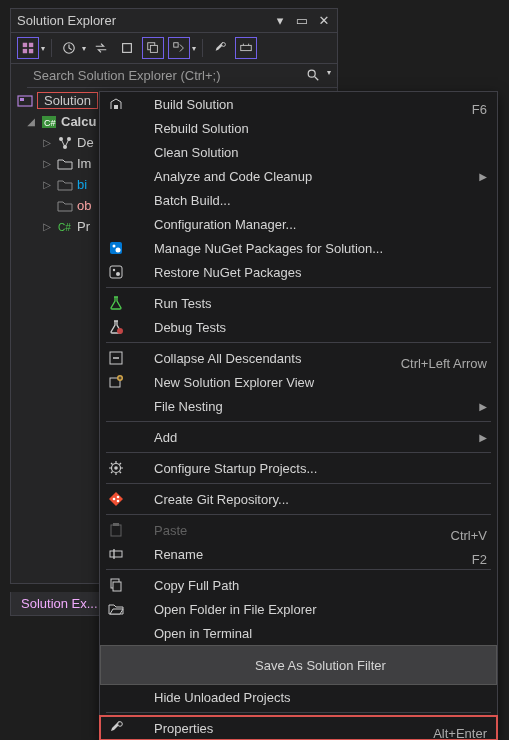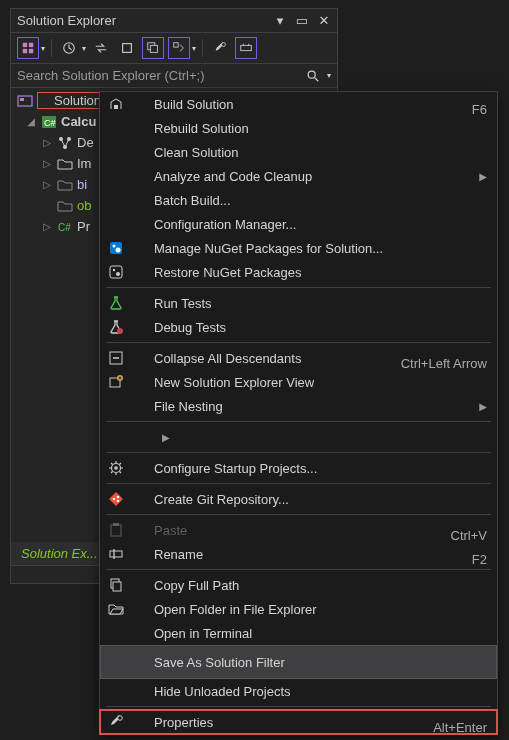--- a/index.html
+++ b/index.html
@@ -10,45 +10,45 @@
 .panel-title .left { display:flex; align-items:center; gap:4px; }
 .panel-title .title-text { color:#ccc; }
 .panel-title .wincontrols { display:flex; gap:8px; align-items:center; }
 .panel .wincontrols span { width:14px; display:inline-flex; justify-content:center; color:#ccc; cursor:default;}
 
 .toolbar { display:flex; gap:4px; align-items:center; padding:4px 6px; background:#252526; border-bottom:1px solid #3f3f46;}
 .tbtn { width:22px; height:22px; display:inline-flex; align-items:center; justify-content:center; color:#ccc; }
 .tsep { width:1px; height:18px; background:#3f3f46; margin:0 2px;}
 .tdrop { font-size:8px; color:#ccc; margin-left:-2px; }
 
-.searchrow { display:flex; align-items:center; padding:4px 6px; border-bottom:1px solid #3f3f46;}
+.searchrow { display:flex; padding:4px 6px; border-bottom:1px solid #3f3f46;margin-left:16px;}
 .searchrow .stext { flex:1; color:#999; }
 .searchrow .sicon { width:24px; display:flex; justify-content:center; color:#ccc;}
 .searchrow .sdrop { font-size:8px; color:#ccc; margin-left:2px; }
 
 .tree { padding: 2px 0 6px 0; background:#252526; }
 .trow { display:flex; align-items:center; height:21px; gap:4px; }
 .twister { width:12px; display:inline-flex; justify-content:center; color:#888; font-size:10px;}
 .ticon { width:16px; height:16px; display:inline-flex; align-items:center; justify-content:center; }
 .tname { color:#ccc; white-space:nowrap; overflow:hidden; }
-.sol-badge { border:1px solid #d9534f; padding:0 16px; }
+.sol-badge { border:1px solid #d9534f; padding:0 6px; }
 .proj-bold { font-weight:700; }
 
 .box-purple { border:1px solid #7160e8; padding:1px; }
 
-.footer-tab { position:absolute; left:10px; top:542px; background:#2d2d30; border:1px solid #3f3f46; border-top:none; padding:4px 10px; color:#84cc16;font-style:italic;}
+.footer-tab { position:absolute; left:10px; top:592px; background:#2d2d30; border:1px solid #3f3f46; border-top:none; padding:4px 10px; color:#f0abfc;}
 
 .ctxmenu { position:absolute; left:99px; top:91px; width:399px; background:#1b1b1c; border:1px solid #3f3f46; box-shadow:0 4px 12px rgba(0,0,0,.6);}
 .mitem { display:flex; align-items:center; height:24px; padding:0 10px 0 6px; gap:28px; color:#d4d4d4;}
 .mitem .micon { width:20px; display:inline-flex; justify-content:center; align-items:center; }
 .mitem .mlabel { flex:1; white-space:nowrap; }
 .mitem .mshort { color:#aaa;margin-top:11px; }
 .mitem .marrow { color:#999; font-size:10px; padding-left:8px;}
 .mitem.disabled { color:#606060; }
-.mitem.hovered { background:#3f3f41; border:1px solid #555; height:34px; padding:0 9px 0 5px;}
+.mitem.hovered { background:#3f3f41; border:1px solid #555; height:40px; padding:0 9px 0 5px;text-align:center;}
 .mitem.red-outline { outline:2px solid #d9534f; outline-offset:-1px;}
 .msep { height:1px; background:#3f3f46; margin:3px 6px;}
 
 svg { display:block; }
 </style>
 </head>
 <body>
 
 <div class="panel">
   <div class="panel-title">
@@ -171,30 +171,30 @@
       </span>
       <span class="tname">Im</span>
     </div>
     <div class="trow" style="padding-left:30px;">
       <span class="twister">▷</span>
       <span class="ticon">
         <svg width="16" height="16">
             <path d="M1 4h5l2 2h7v7H1z" fill="none" stroke="#888"></path>
           </svg>
       </span>
-      <span class="tname" style="color:#c4b5fd">bi</span>
+      <span class="tname" style="color:#0ea5e9">bi</span>
     </div>
     <div class="trow" style="padding-left:30px;">
       <span class="twister" style="visibility:hidden">▷</span>
       <span class="ticon">
         <svg width="16" height="16">
             <path d="M1 4h5l2 2h7v7H1z" fill="none" stroke="#888"></path>
           </svg>
       </span>
-      <span class="tname" style="color:#84cc16">ob</span>
+      <span class="tname" style="color:#fca5a5">ob</span>
     </div>
     <div class="trow" style="padding-left:30px;">
       <span class="twister">▷</span>
       <span class="ticon">
         <svg width="16" height="16">
             <text x="1" y="12" font-size="10" fill="#4ec94e" font-family="Consolas">C#</text>
           </svg>
       </span>
       <span class="tname">Pr</span>
     </div>
@@ -299,20 +299,21 @@
       <span class="mlabel">New Solution Explorer View</span>
     </div>
     <div class="mitem">
       <span class="micon"></span>
       <span class="mlabel">File Nesting</span>
       <span class="marrow">▶</span>
     </div>
     <div class="msep"></div>
     <div class="mitem">
       <span class="micon"></span>
+      <span class="mlabel">Add</span>
       <span class="marrow">▶</span>
     </div>
     <div class="msep"></div>
     <div class="mitem">
       <span class="micon">
         <svg width="16" height="16">
           <circle cx="8" cy="8" r="4.5" stroke="#ccc" fill="none" stroke-width="1.2"></circle>
           <circle cx="8" cy="8" r="1.8" fill="#ccc"></circle>
           <g stroke="#ccc" stroke-width="1.2">
             <line x1="8" y1="1" x2="8" y2="3"></line>

